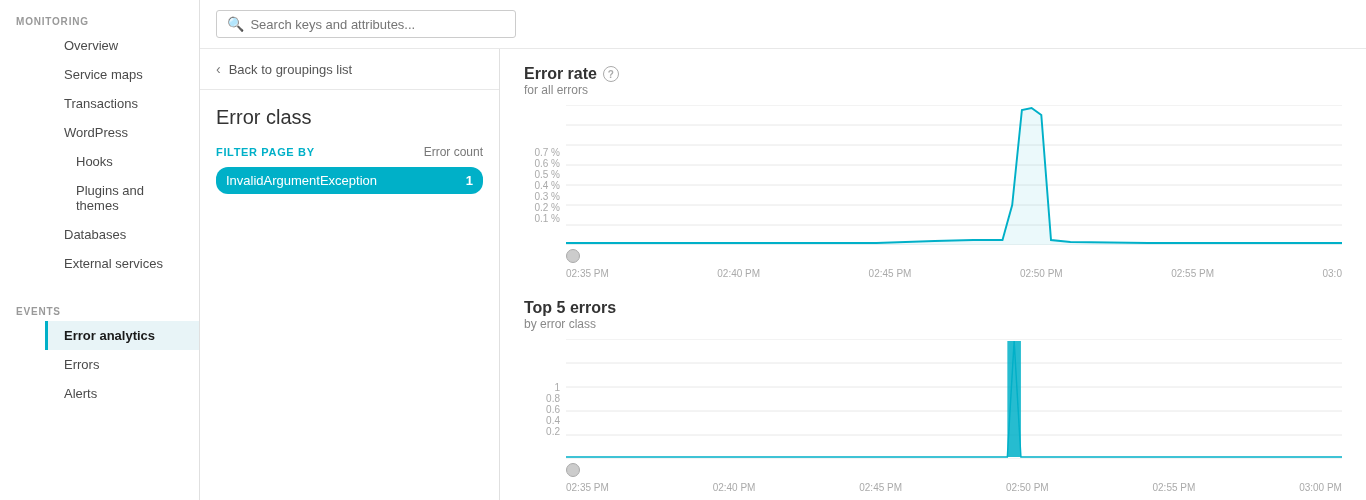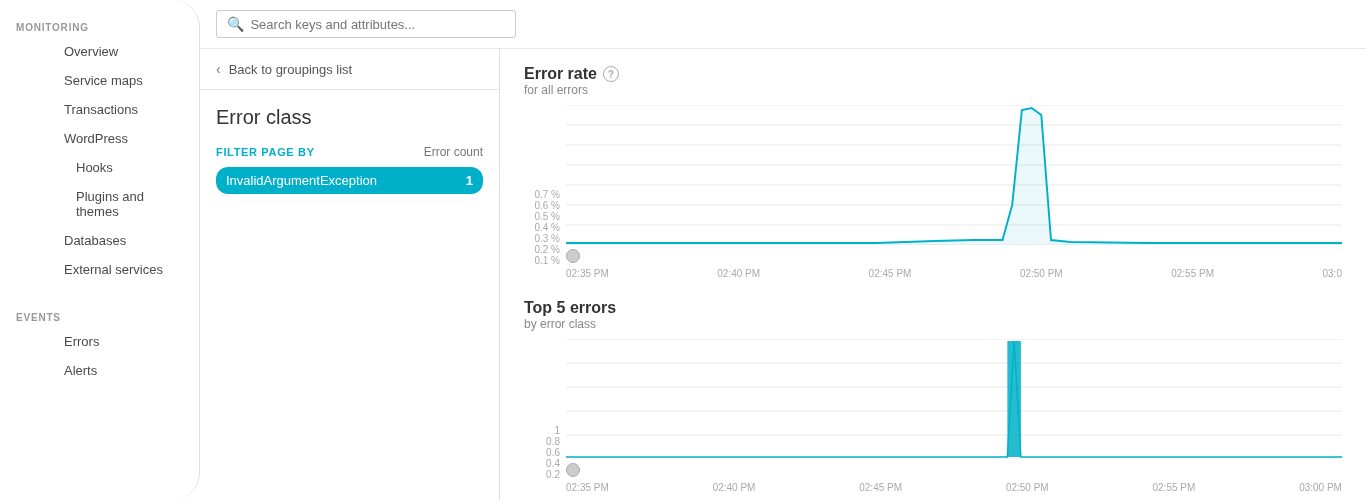--- a/index.html
+++ b/index.html
@@ -6,23 +6,22 @@
     body { font-family: 'Segoe UI', Arial, sans-serif; background: #fff; color: #333; font-size: 13px; display: flex; height: 500px; overflow: hidden; }
 
     
     #sidebar {
       width: 200px;
       min-width: 200px;
       background: #fff;
       border-right: 1px solid #e0e0e0;
       display: flex;
       flex-direction: column;
-      padding-top: 10px;
+      padding-top: 4px;
       overflow-y: auto;
-      border-radius: 27px;
     }
     .sidebar-section-label {
       font-size: 10px;
       font-weight: 700;
       color: #999;
       letter-spacing: 0.08em;
       padding: 12px 16px 4px 16px;
       text-transform: uppercase;
     }
     .sidebar-item {
@@ -192,21 +191,21 @@
     }
 
     
     .chart-container {
       display: flex;
       align-items: stretch;
     }
     .y-axis {
       display: flex;
       flex-direction: column;
-      justify-content: flex-end;
+      justify-content: center;
       align-items: flex-end;
       padding-right: 6px;
       font-size: 10px;
       color: #aaa;
       width: 42px;
       flex-shrink: 0;
     }
     .chart-area {
       flex: 1;
       position: relative;
@@ -263,20 +262,23 @@
   </div>
   <div class="sidebar-item">
     <span>Databases</span>
   </div>
   <div class="sidebar-item">
     <span>External services</span>
   </div>
 
   <div class="sidebar-section-label" style="margin-top:16px;">EVENTS</div>
 
+  <div class="sidebar-item active">
+    <span>Error analytics</span>
+  </div>
   <div class="sidebar-item">
     <span>Errors</span>
   </div>
   <div class="sidebar-item">
     <span>Alerts</span>
   </div>
 </nav>
 
 <div id="main">
 

